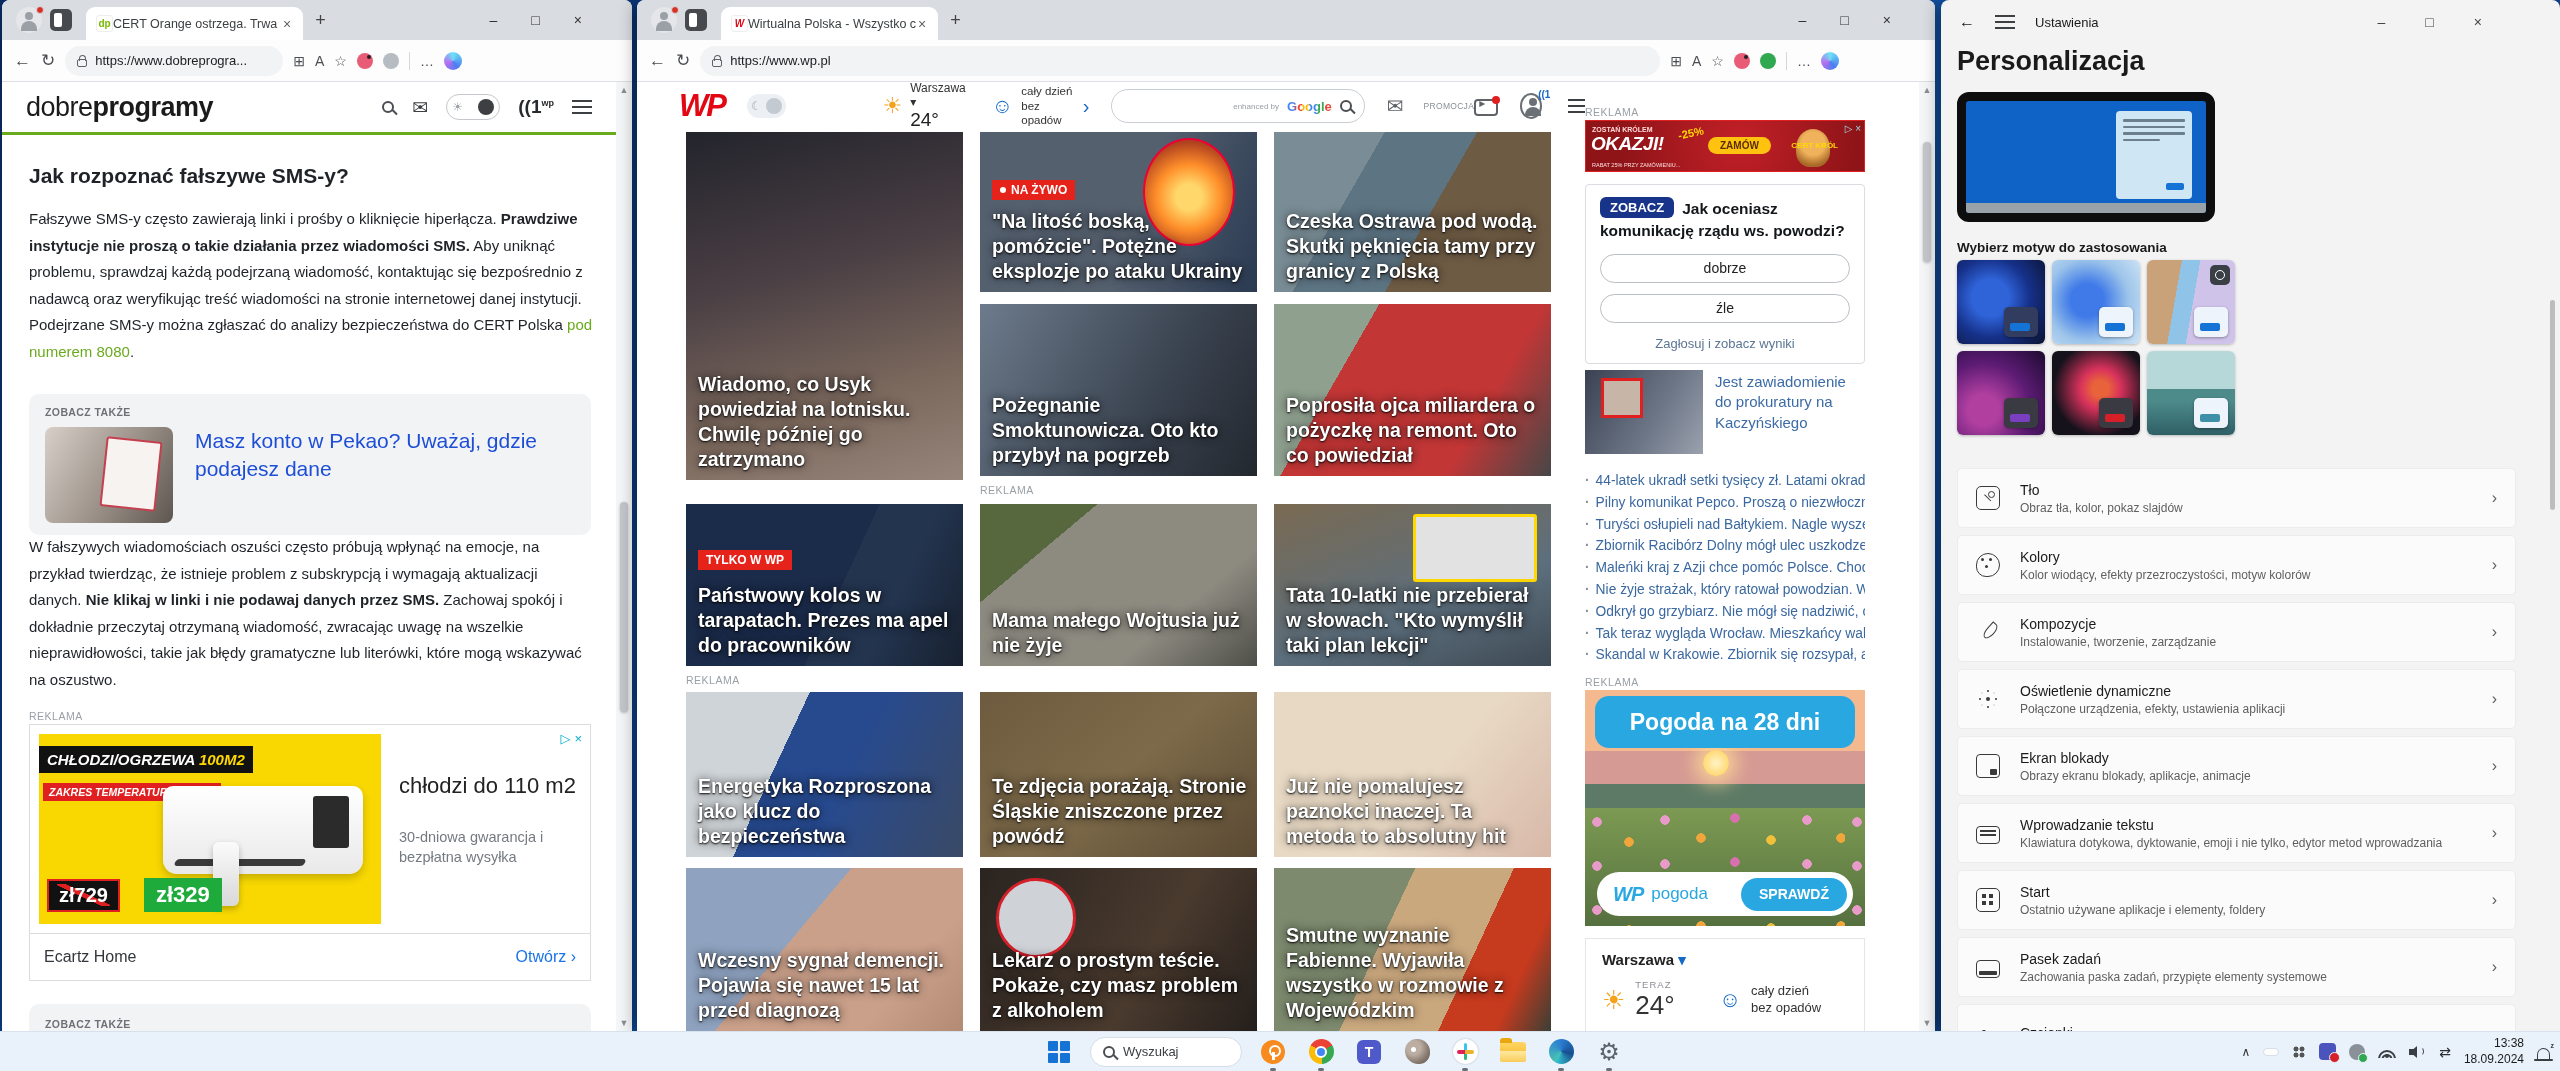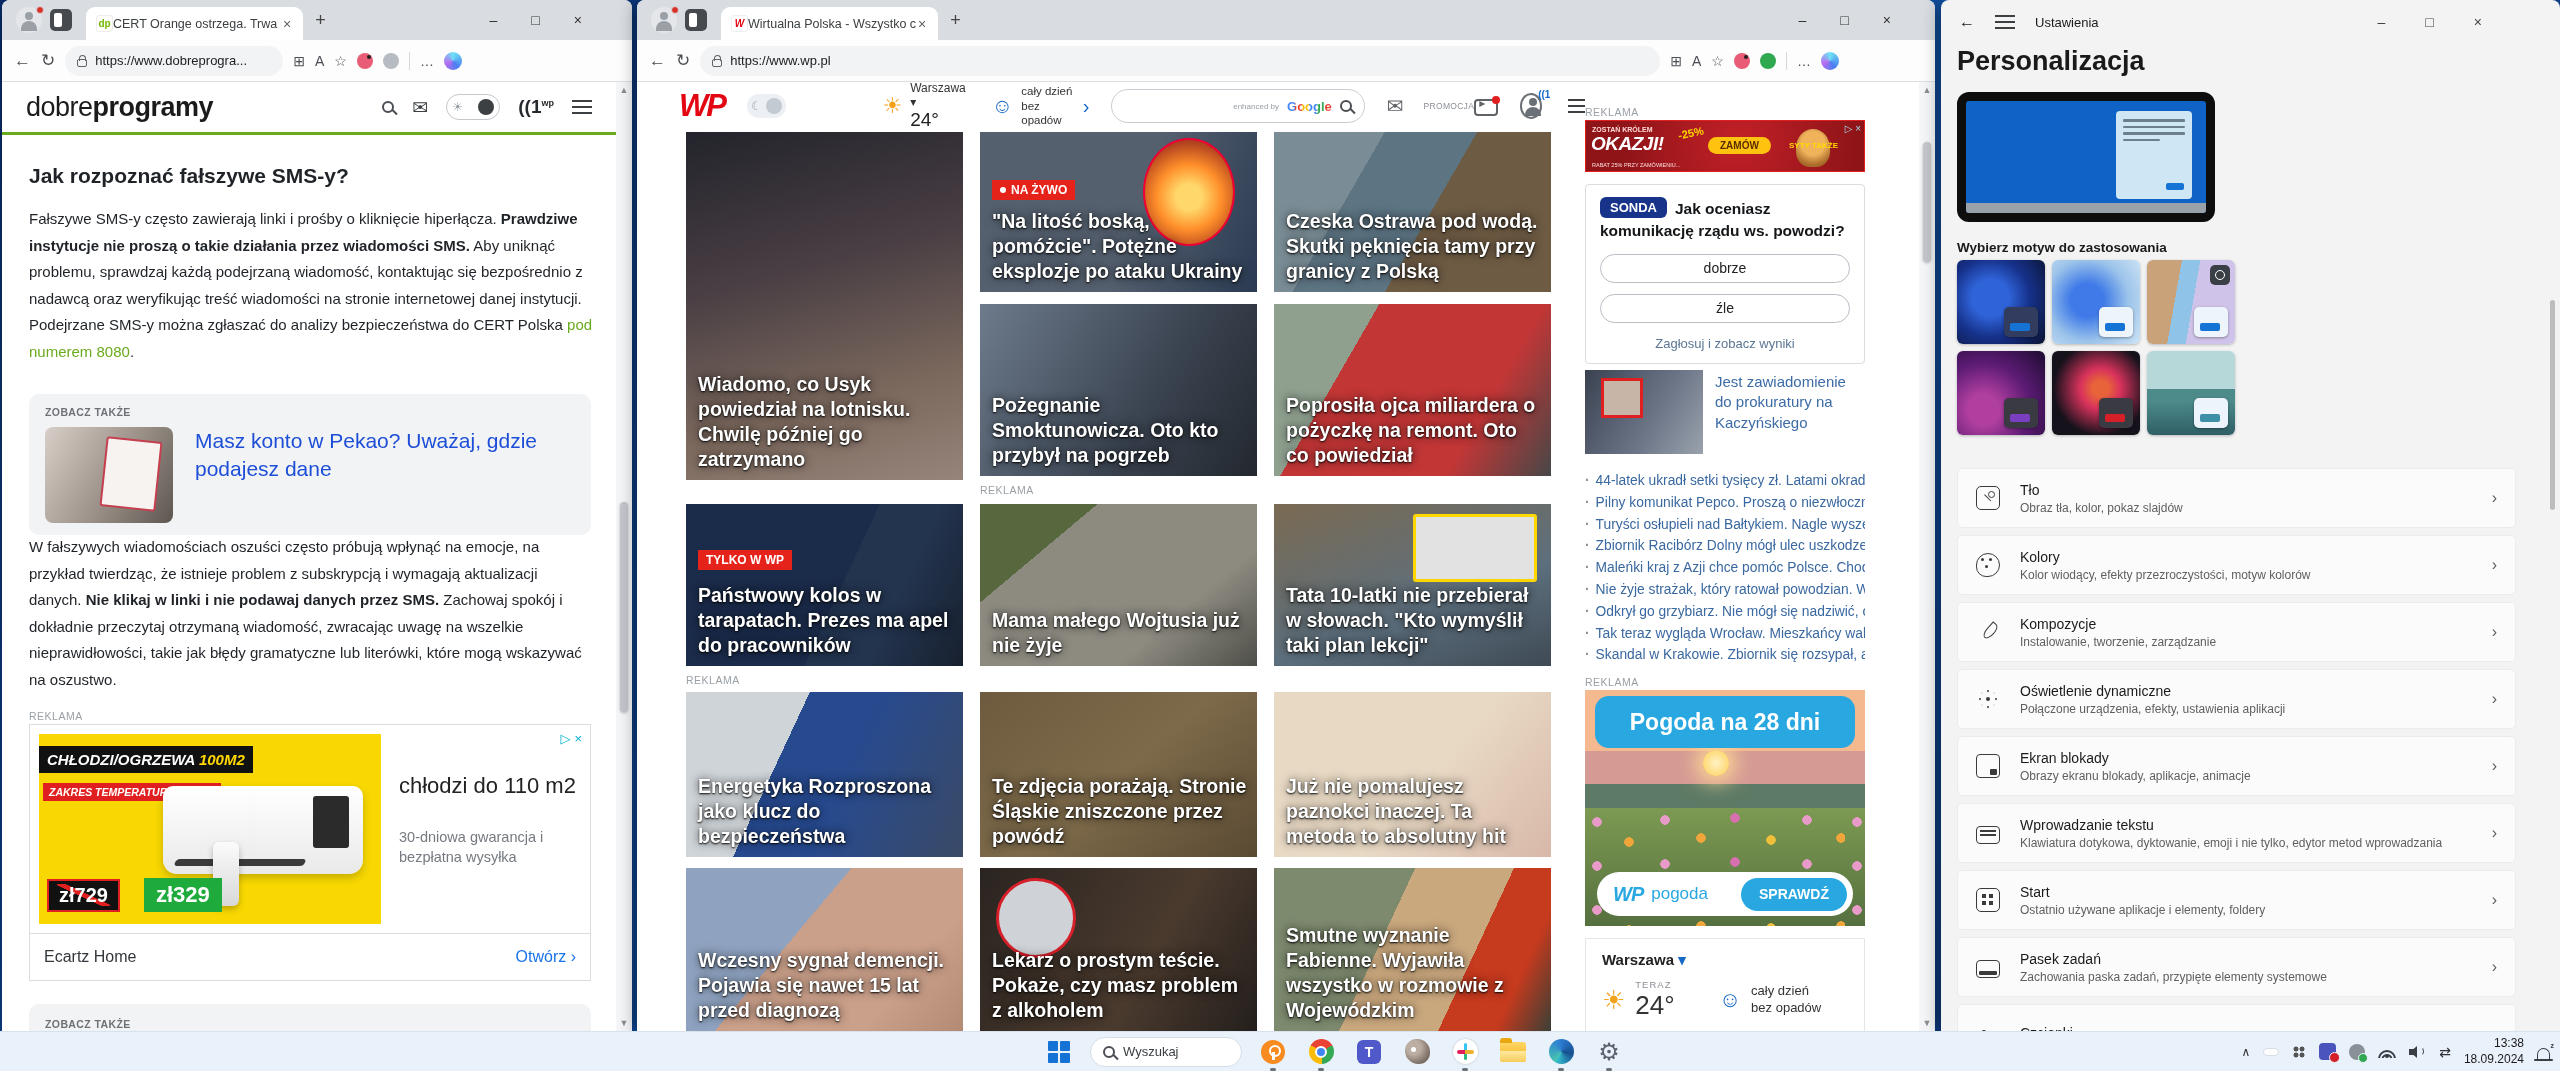--- a/index.html
+++ b/index.html
@@ -504,26 +504,26 @@
         </div>
 
       <div class="side">
         <div class="grkl" style="left:0;top:24px">REKLAMA</div>
         <div class="sad" style="top:38px">
           <span class="l1">ZOSTAŃ KRÓLEM</span>
           <span class="l2">OKAZJI!</span>
           <span class="disc">-25%</span>
           <span class="cta2">ZAMÓW</span>
           <span class="lion"></span>
-          <span class="brand">SYTY TAKŻE</span>
+          <span class="brand">CERT KRÓL</span>
           <span class="fine">RABAT 25% PRZY ZAMÓWIENIU...</span>
           <span class="adch2"><span>▷</span> <span>×</span></span>
         </div>
         <div class="sonda" style="top:102px">
-          <span class="sbadge">SONDA</span><span class="squest">Jak oceniasz komunikację rządu ws. powodzi?</span>
+          <span class="sbadge">ZOBACZ</span><span class="squest">Jak oceniasz komunikację rządu ws. powodzi?</span>
           <div class="sopt">dobrze</div>
           <div class="sopt">źle</div>
           <div class="svote">Zagłosuj i zobacz wyniki</div>
         </div>
         <div class="feat" style="top:288px">
           <span class="fimg"></span>
           <span class="fttl">Jest zawiadomienie do prokuratury na Kaczyńskiego</span>
         </div>
         <div class="blts" style="top:388px">
           <div class="blt">44-latek ukradł setki tysięcy zł. Latami okrad...</div>

